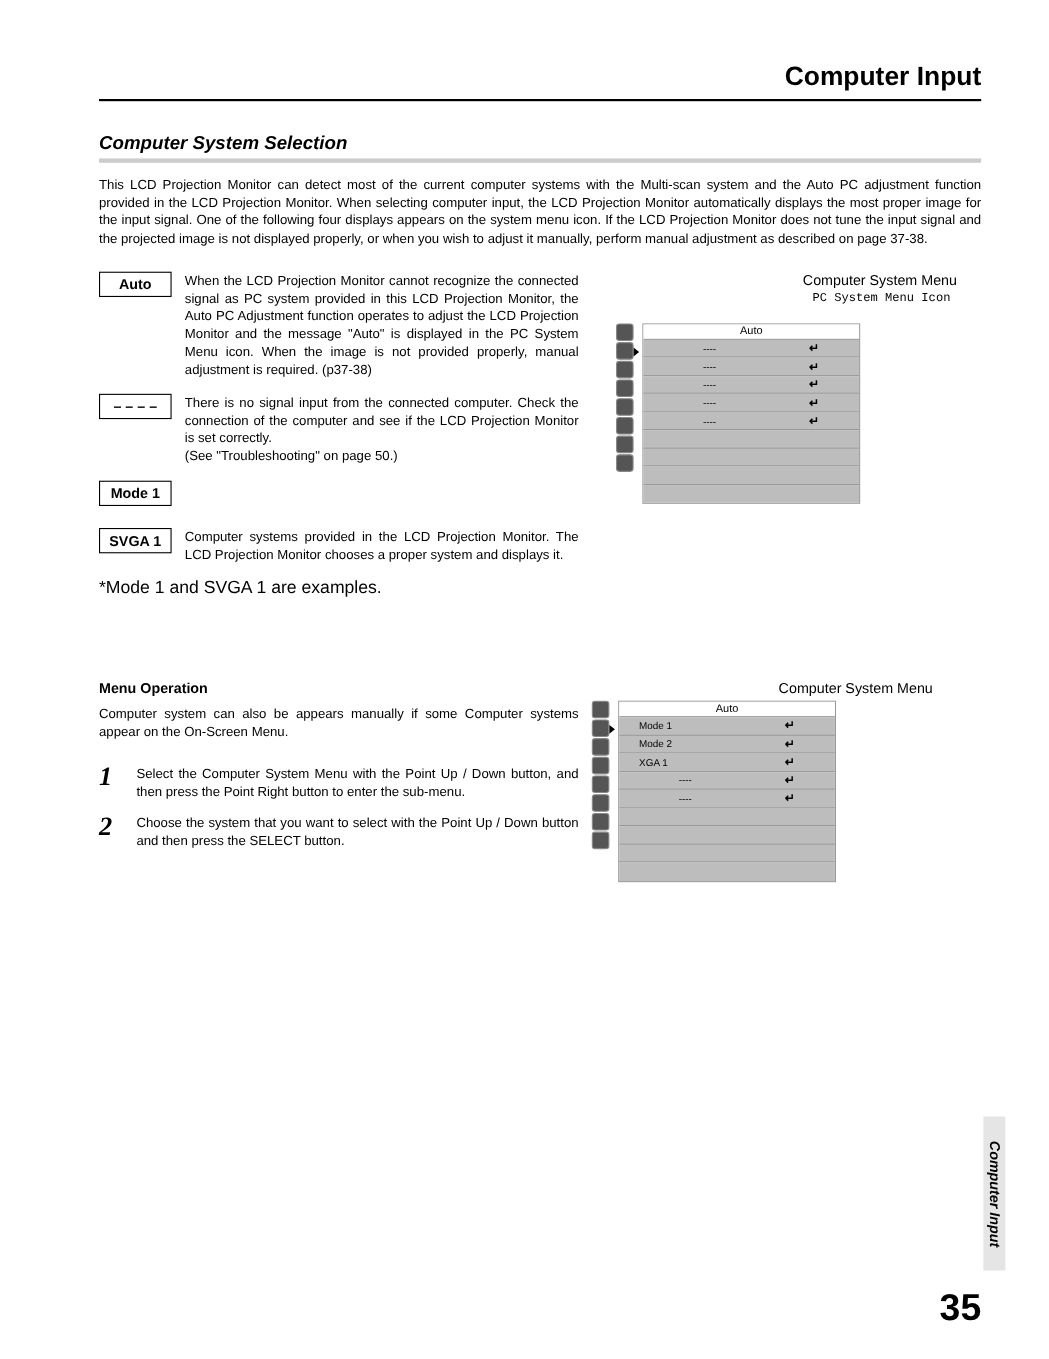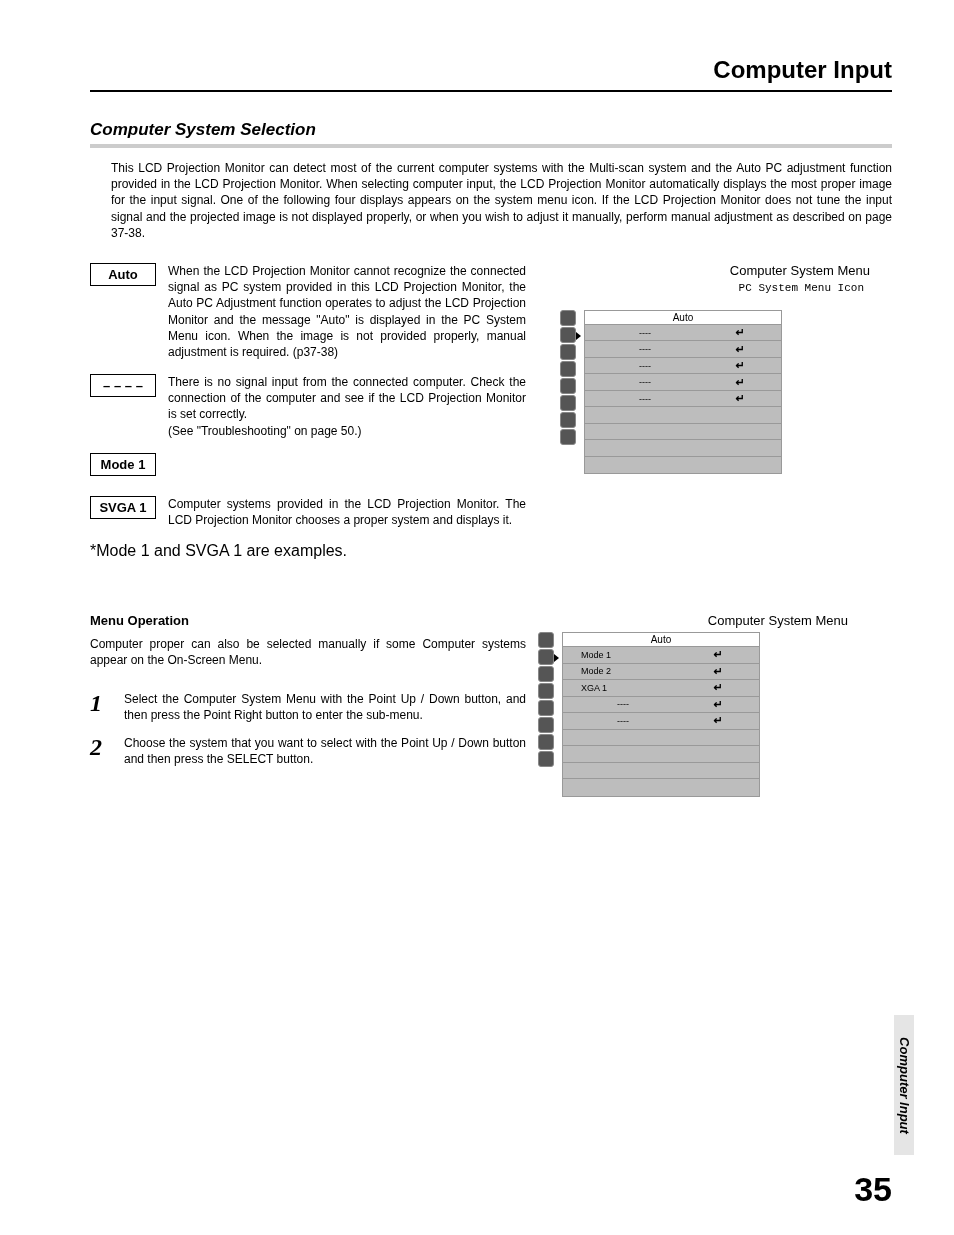--- a/index.html
+++ b/index.html
@@ -28,21 +28,20 @@
     font-style: italic;
     border-bottom: 4px solid #ccc;
     padding-bottom: 4px;
     margin-bottom: 12px;
   }
   .intro {
     font-size: 12px;
     line-height: 1.35;
     text-align: justify;
     margin-bottom: 22px;
-    margin-left: 21px;
   }
   .columns {
     display: flex;
     gap: 34px;
   }
   .left { width: 436px; }
   .right { width: 310px; }
   .mode-row {
     display: flex;
     gap: 12px;
@@ -129,21 +128,21 @@
     width: 120px;
     padding-left: 18px;
     color: #000;
   }
   .cell-label.center { text-align: center; padding-left: 0; }
   .cell-enter {
     width: 70px;
     text-align: center;
     font-size: 11px;
   }
-  .section2 { margin-top: 53px; gap: 12px; }
+  .section2 { margin-top: 74px; gap: 12px; }
   .sub-heading {
     font-size: 13px;
     font-weight: bold;
     margin-bottom: 8px;
   }
   .sub-text {
     font-size: 12px;
     line-height: 1.35;
     text-align: justify;
     margin-bottom: 22px;
@@ -278,21 +277,21 @@
               <div class="cell-enter"></div>
             </div>
         </div>
       </div>
     </div>
   </div>
 
   <div class="columns section2">
     <div class="left">
       <div class="sub-heading">Menu Operation</div>
-      <div class="sub-text">Computer proper can also be selected manually if some Computer systems appear on the On-Screen Menu.</div>
+      <div class="sub-text">Computer system can also be appears manually if some Computer systems appear on the On-Screen Menu.</div>
       <div class="step">
         <div class="step-num">1</div>
         <div class="step-text">Select the Computer System Menu with the Point Up / Down button, and then press the Point Right button to enter the sub-menu.</div>
       </div>
       <div class="step">
         <div class="step-num">2</div>
         <div class="step-text">Choose the system that you want to select with the Point Up / Down button and then press the SELECT button.</div>
       </div>
     </div>
 

